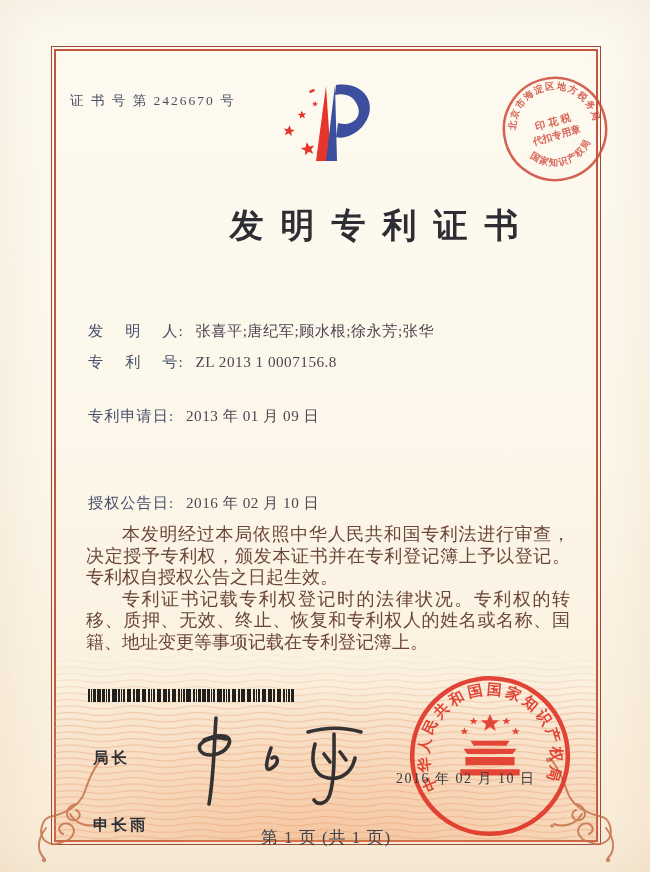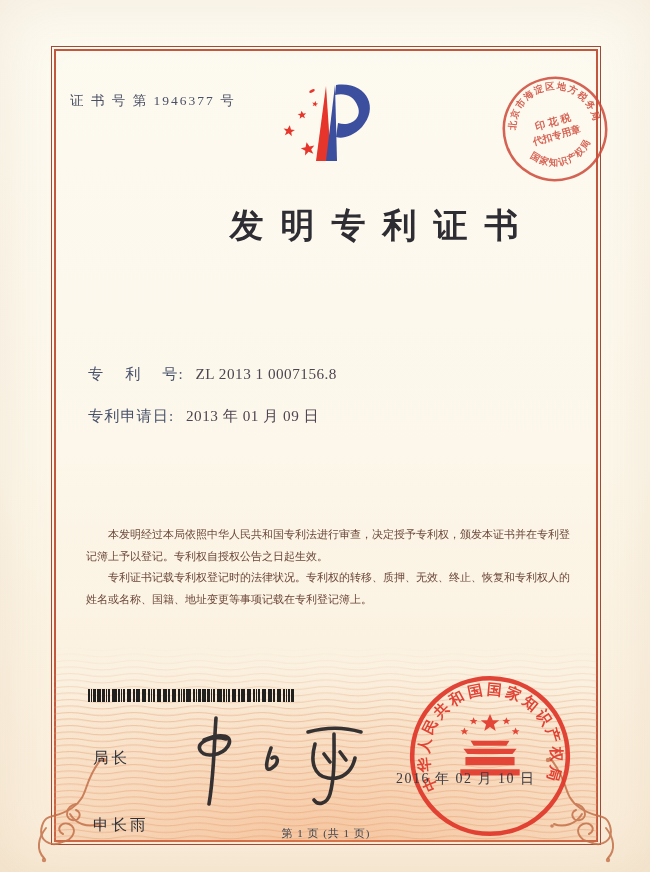--- a/index.html
+++ b/index.html
@@ -40,50 +40,50 @@
   .title {
     position:absolute; left:53px; top:184px; width:642px; text-align:center;
     font-size:34px; font-weight:bold; letter-spacing:17px; text-indent:17px;
     color:#2d2d33;
     margin-top:19px;
   }
   .field { position:absolute; left:88px; font-size:15.2px; white-space:nowrap; }
   .field .lbl { color:#46506b; letter-spacing:1px; }
   .field .val { color:#4e4452; margin-left:8px; letter-spacing:.5px; }
   .field.f0 .val { color:#7c4238; }
-  .f0 { top:268px; } .f1 { top:321px; } .f2 { top:364px; }
+  .f0 { top:268px; } .f1 { top:321px; } .f2 { top:352px; }
   .f3 { top:406px;text-align:right; } .f4 { top:450px; } .f5 { top:493px; }
   .body-text {
     position:absolute; left:86px; top:524px; width:484px;
-    font-size:11px; line-height:21.5px; color:#6b4638; text-align:justify;
+    font-size:18px; line-height:21.5px; color:#6b4638; text-align:justify;
   }
   .body-text p { text-indent:2em; margin:0; }
   .barcode {
     position:absolute; left:88px; top:689px; width:206px; height:13px;
     background:
       repeating-linear-gradient(90deg,#20201f 0 2px,transparent 2px 5px),
       repeating-linear-gradient(90deg,#20201f 0 1px,transparent 1px 7px),
       repeating-linear-gradient(90deg,#20201f 0 1px,transparent 1px 3px);
   }
   .director-title, .director-name {
     position:absolute; left:93px; color:#2e3138; letter-spacing:3px;
-    font-family:"Liberation Sans","DejaVu Sans",sans-serif; font-weight:400;
+    font-family:"Liberation Sans","DejaVu Sans",sans-serif; font-weight:700;
     font-size:15.5px;
   }
   .director-title { top:748px; }
   .director-name  { top:815px; }
   .signature { position:absolute; left:168px; top:710px; width:214px; height:108px; }
   .seal { position:absolute; left:404px; top:670px; width:172px; height:172px; opacity:.93; }
   .seal-date {
     position:absolute; left:396px; top:770px; font-size:14px; color:#3a3a40;
     letter-spacing:1.5px; white-space:nowrap;
   }
   .footer {
     position:absolute; left:53px; top:826px; width:546px; text-align:center;
-    font-size:11px; letter-spacing:1px; color:#3e4450;
+    font-size:17px; letter-spacing:1px; color:#3e4450;
   }
   .flourish { position:absolute; width:100px; height:112px; }
   .flourish.left  { left:16px;  top:754px; }
   .flourish.right { left:536px; top:754px; transform:scaleX(-1); }
 </style>
 </head>
 <body>
 
 <div class="page">
 
@@ -125,21 +125,21 @@
       <path d="M30 74 c-8 10 -10 22 -2 30"></path>
       <path d="M54 60 c6 10 18 14 28 10"></path>
     </g>
     <g fill="#c4714a" opacity=".8">
       <circle cx="88" cy="6" r="2.2"></circle>
         <circle cx="28" cy="106" r="2.2"></circle>
         <circle cx="84" cy="72" r="1.8"></circle>
     </g>
   </svg>
 
-  <div class="cert-no">证 书 号 第 1946377 号</div>
+  <div class="cert-no">证 书 号 第 2426670 号</div>
 
   <svg class="logo" viewBox="0 0 112 96">
     <g fill="#e6352b">
       <path transform="translate(40,70) scale(1.15) rotate(-12)" d="M0,-6 L1.8,-1.9 6,-1.9 2.6,0.9 3.7,5 0,2.4 -3.7,5 -2.6,0.9 -6,-1.9 -1.8,-1.9 Z"></path>
       <path transform="translate(21,52) scale(0.95) rotate(8)" d="M0,-6 L1.8,-1.9 6,-1.9 2.6,0.9 3.7,5 0,2.4 -3.7,5 -2.6,0.9 -6,-1.9 -1.8,-1.9 Z"></path>
       <path transform="translate(34,36) scale(0.72) rotate(-6)" d="M0,-6 L1.8,-1.9 6,-1.9 2.6,0.9 3.7,5 0,2.4 -3.7,5 -2.6,0.9 -6,-1.9 -1.8,-1.9 Z"></path>
       <path transform="translate(47,25) scale(0.5) rotate(12)" d="M0,-6 L1.8,-1.9 6,-1.9 2.6,0.9 3.7,5 0,2.4 -3.7,5 -2.6,0.9 -6,-1.9 -1.8,-1.9 Z"></path>
       <ellipse cx="44" cy="12" rx="3" ry="1.4" transform="rotate(-25 44 12)"></ellipse>
       <path d="M58 7 L48 82 L63 82 Z"></path>
     </g>
@@ -160,27 +160,35 @@
     </text>
     <text font-size="9.5" fill="#cf4a3a" letter-spacing="1" font-weight="bold" font-family="&quot;Liberation Sans&quot;,&quot;DejaVu Sans&quot;,sans-serif">
       <textPath href="#stamp-bottom" startOffset="3">国家知识产权局</textPath>
     </text>
     <text x="58" y="54" text-anchor="middle" font-size="10.5" fill="#cf4a3a" font-weight="bold" font-family="&quot;Liberation Sans&quot;,&quot;DejaVu Sans&quot;,sans-serif">印 花 税</text>
     <text x="58" y="68" text-anchor="middle" font-size="10" fill="#cf4a3a" font-weight="bold" font-family="&quot;Liberation Sans&quot;,&quot;DejaVu Sans&quot;,sans-serif">代扣专用章</text>
   </svg>
 
   <div class="title">发明专利证书</div>
 
+  <div class="field f1">
+    <span class="lbl">发　 明　 人:</span>
+    <span class="val">张喜平;唐纪军;顾水根;徐永芳;张华</span>
+  </div>
   <div class="field f2">
     <span class="lbl">专　 利　 号:</span>
     <span class="val">ZL 2013 1 0007156.8</span>
   </div>
   <div class="field f3">
     <span class="lbl">专利申请日:</span>
     <span class="val">2013 年 01 月 09 日</span>
+  </div>
+  <div class="field f5">
+    <span class="lbl">授权公告日:</span>
+    <span class="val">2016 年 02 月 10 日</span>
   </div>
 
   <div class="body-text">
     <p>本发明经过本局依照中华人民共和国专利法进行审查，决定授予专利权，颁发本证书并在专利登记簿上予以登记。专利权自授权公告之日起生效。</p>
     <p>专利证书记载专利权登记时的法律状况。专利权的转移、质押、无效、终止、恢复和专利权人的姓名或名称、国籍、地址变更等事项记载在专利登记簿上。</p>
   </div>
 
   <div class="barcode"></div>
 
   <div class="director-title">局长</div>

